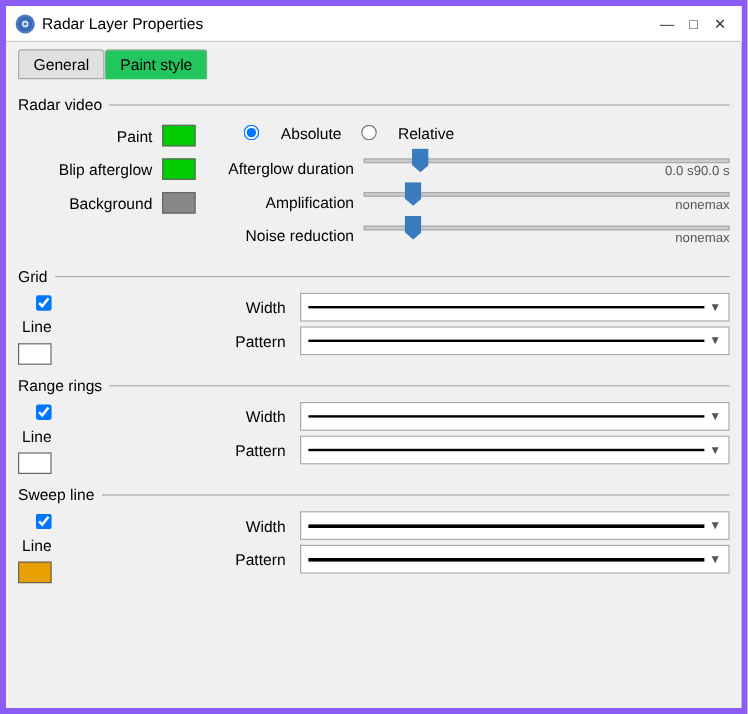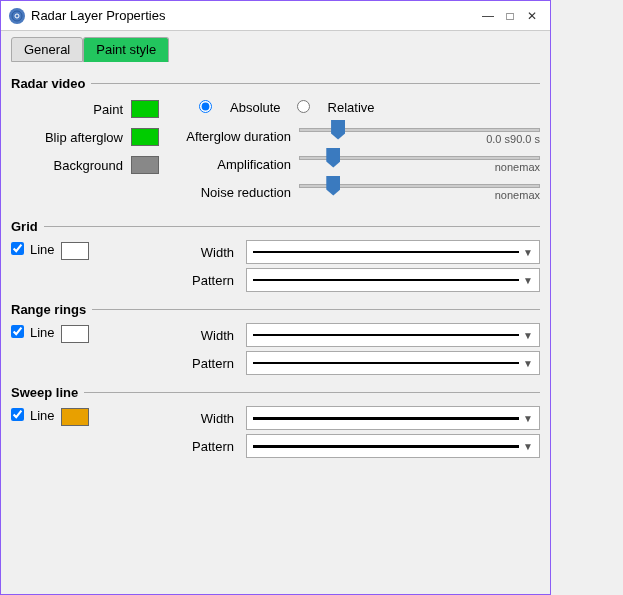--- a/index.html
+++ b/index.html
@@ -5,24 +5,24 @@
     * { box-sizing: border-box; margin: 0; padding: 0; }
     body {
       font-family: 'Segoe UI', Tahoma, sans-serif;
       font-size: 13px;
       background: #f0f0f0;
       width: 623px;
       height: 595px;
       overflow: hidden;
     }
     .window {
-      width: 551px;
+      width: 623px;
       height: 595px;
       background: #f0f0f0;
-      border: 1px solid #8b5cf6;
+      border: 5px solid #8b5cf6;
       display: flex;
       flex-direction: column;
     }
     .title-bar {
       background: #fff;
       height: 30px;
       display: flex;
       align-items: center;
       padding: 0 8px;
       border-bottom: 1px solid #ccc;
@@ -79,21 +79,21 @@
       background: #22c55e;
       border-bottom-color: #f0f0f0;
       font-weight: 500;
       border-bottom: none;
       z-index: 1;
     }
     .section-header {
       display: flex;
       align-items: center;
       margin: 8px 0 6px 0;
-      font-weight: bold;
+      font-weight: normal;
       font-size: 13px;
     }
     .section-header::after {
       content: '';
       flex: 1;
       height: 1px;
       background: #aaa;
       margin-left: 6px;
     }
     .row {
@@ -237,22 +237,23 @@
       background: #000;
       flex: 1;
     }
     .dropdown-arrow {
       font-size: 10px;
       color: #555;
       margin-left: 4px;
     }
     .checkbox-line {
       display: flex;
-      align-items: flex-start;
+      align-items: flex-end;
       gap: 6px;
+      flex-direction: column;
     }
     .checkbox-line input[type=checkbox] {
       cursor: pointer;
     }
     .line-label {
       font-size: 13px;
     }
     .section-group {
       margin-bottom: 2px;
     }

